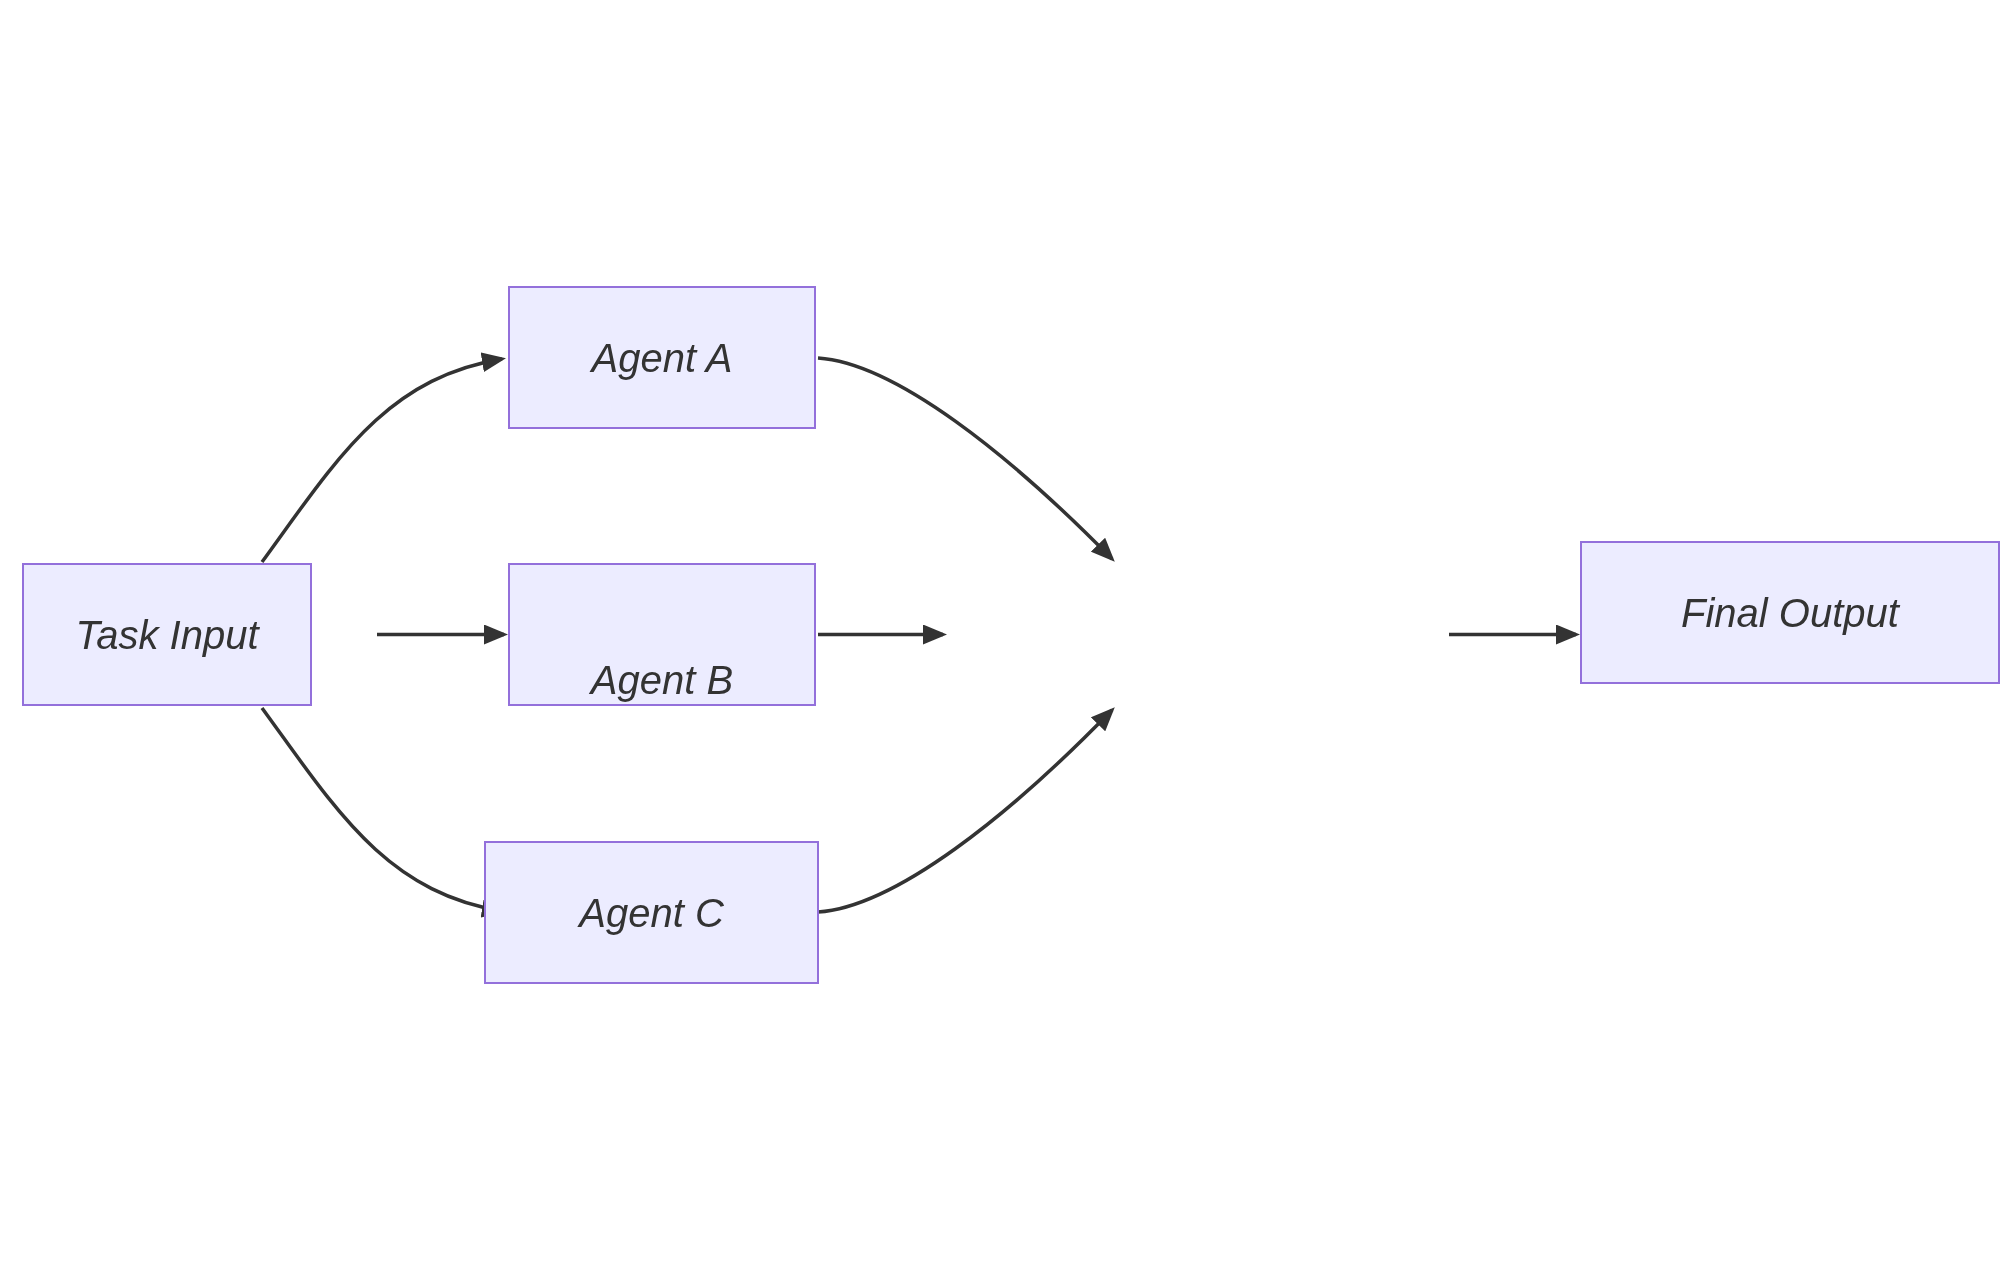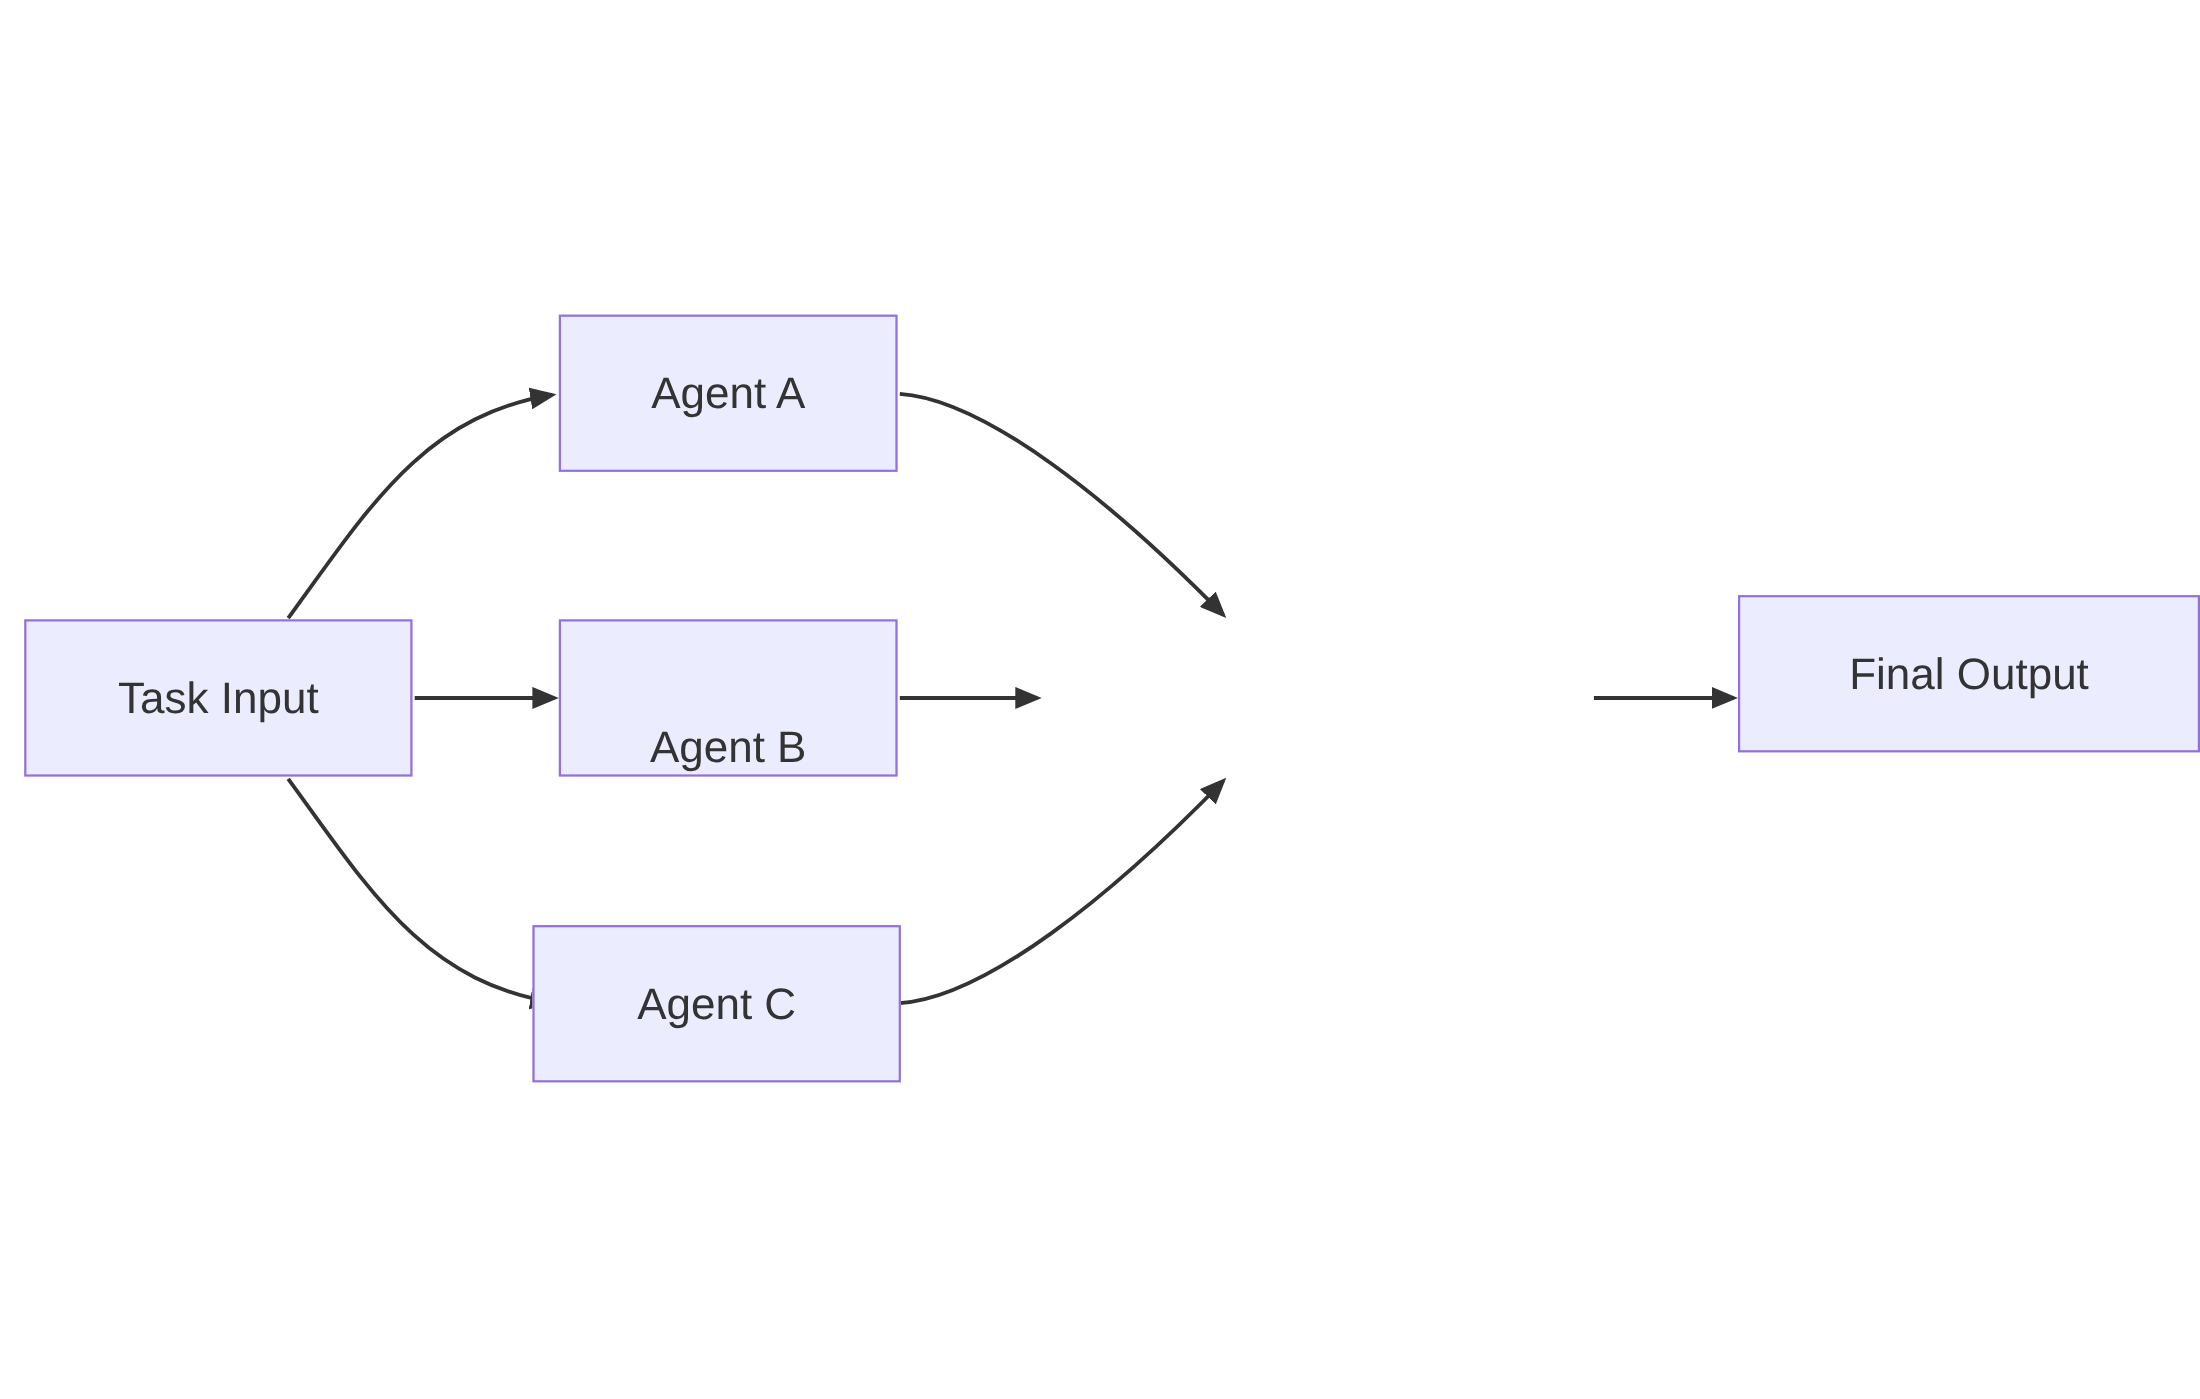--- a/index.html
+++ b/index.html
@@ -37,22 +37,23 @@
     background: var(--node-fill, #ECECFF);
     border: 2.5px solid var(--node-border, #9370DB);
     display: flex;
     align-items: center;
     justify-content: center;
     color: var(--text-color, #333333);
     font-size: 40px;
     line-height: 1.2;
     white-space: nowrap;
     user-select: none;
+    font-style: italic;
   }
-  .node-task-input        { left: 22px;   top: 563px; width: 353px; height: 143px; }
+  .node-task-input        { left: 22px;   top: 563px; width: 290px; height: 143px; }
   .node-agent-a           { left: 508px;  top: 286px; width: 308px; height: 143px; }
   .node-agent-b           { left: 508px;  top: 563px; width: 308px; height: 143px; align-items: flex-end; }
   .node-agent-c           { left: 484px;  top: 841px; width: 335px; height: 143px; }
   .node-aggregate-results { left: 947px;  top: 563px; width: 500px; height: 143px; }
   .node-final-output      { left: 1580px; top: 541px; width: 420px; height: 143px; }
 </style>
 </head>
 <body>
 
 <div id="canvas">

